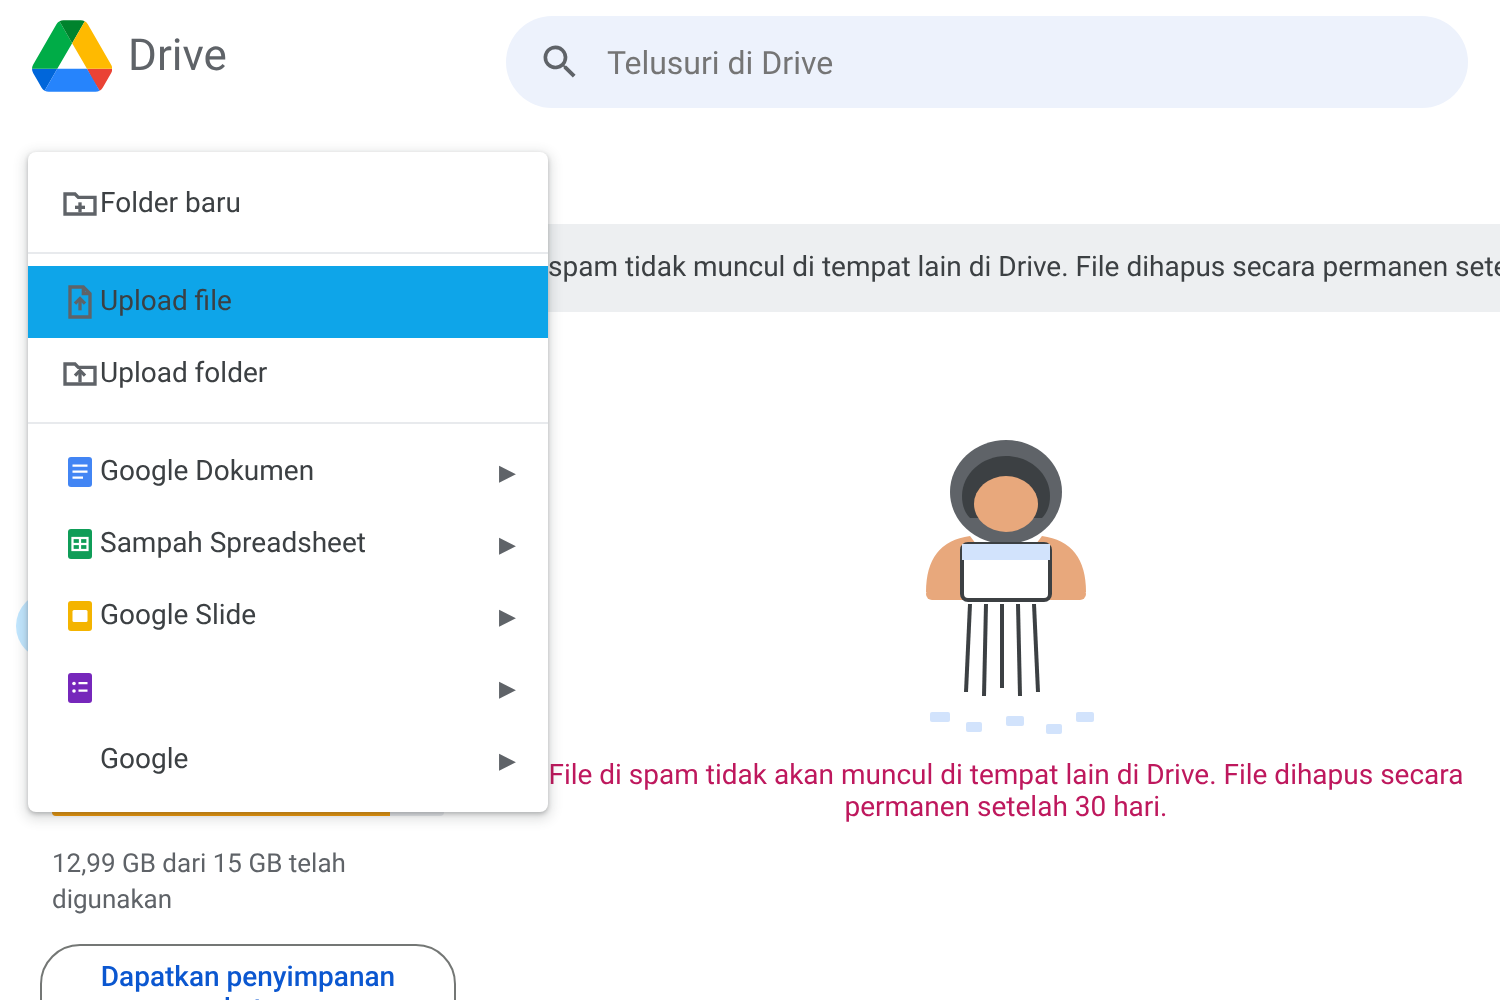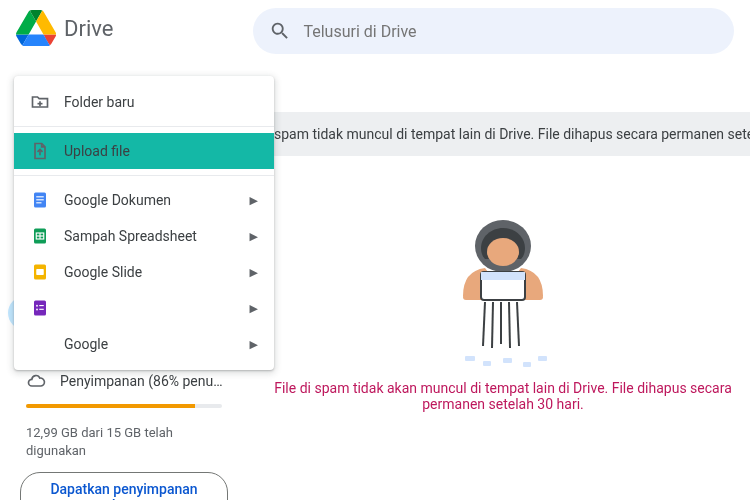--- a/index.html
+++ b/index.html
@@ -22,22 +22,22 @@
 .storage-btn { margin: 0 12px; border: 1px solid #747775; border-radius: 20px; padding: 8px 14px; text-align: center; font-size: 14px; color: #0b57d0; font-weight: 500; cursor: pointer; }
 
 .main { position: absolute; left: 256px; top: 64px; right: 0; }
 .banner { background: #edeff1; color: #3c4043; font-size: 14px; padding: 14px 18px; margin-top: 48px; white-space: nowrap; overflow: hidden; }
 
 .empty-state { text-align: center; margin-top: 60px; }
 .empty-title { font-size: 22px; color: #202124; margin-top: 18px; margin-bottom: 8px; }
 .empty-sub { font-size: 14px; color: #be185d; }
 
 .context-menu { position: absolute; left: 14px; top: 76px; width: 260px; background: #fff; border-radius: 4px; box-shadow: 0 2px 6px 2px rgba(60,64,67,.15), 0 1px 2px rgba(60,64,67,.3); padding: 8px 0; }
-.menu-item { display: flex; align-items: center; padding: 8px 16px; gap: 14px; font-size: 14px; color: #3c4043; cursor: pointer; height: 36px; }
-.menu-item.hover { background: #14b8a6; }
+.menu-item { display: flex; align-items: center; padding: 8px 16px; font-size: 14px; color: #3c4043; cursor: pointer; height: 36px; }
+.menu-item.hover { background: #0ea5e9; }
 .menu-item .icn { width: 20px; display: flex; justify-content: center; }
 .menu-sep { height: 1px; background: #e8eaed; margin: 6px 0; }
 .menu-arrow { margin-left: auto; color: #5f6368; font-size: 11px; }
 
 .illus { display: inline-block; }
 
 svg { display: block; }
 </style>
 </head>
 <body>
@@ -143,20 +143,30 @@
     <span class="icn">
         <svg width="20" height="20" viewBox="0 0 24 24" fill="none" stroke="#5f6368" stroke-width="2">
           <path d="M14 3H6v18h12V7z"></path>
           <path d="M14 3v4h4"></path>
           <line x1="12" y1="11" x2="12" y2="17"></line>
           <path d="M9 13l3-3 3 3"></path>
         </svg>
       </span>
     <span>Upload file</span>
   </div>
+  <div class="menu-item">
+    <span class="icn">
+        <svg width="20" height="20" viewBox="0 0 24 24" fill="none" stroke="#5f6368" stroke-width="2">
+          <path d="M3 6h6l2 2h10v10H3z"></path>
+          <line x1="12" y1="11" x2="12" y2="17"></line>
+          <path d="M9 13l3-3 3 3"></path>
+        </svg>
+      </span>
+    <span>Upload folder</span>
+  </div>
   <div class="menu-sep"></div>
   <div class="menu-item">
     <span class="icn">
         <svg width="18" height="18" viewBox="0 0 24 24">
           <rect x="4" y="2" width="16" height="20" rx="2" fill="#4285f4"></rect>
           <rect x="7" y="7" width="10" height="1.5" fill="#fff"></rect>
           <rect x="7" y="11" width="10" height="1.5" fill="#fff"></rect>
           <rect x="7" y="15" width="7" height="1.5" fill="#fff"></rect>
         </svg>
       </span>

